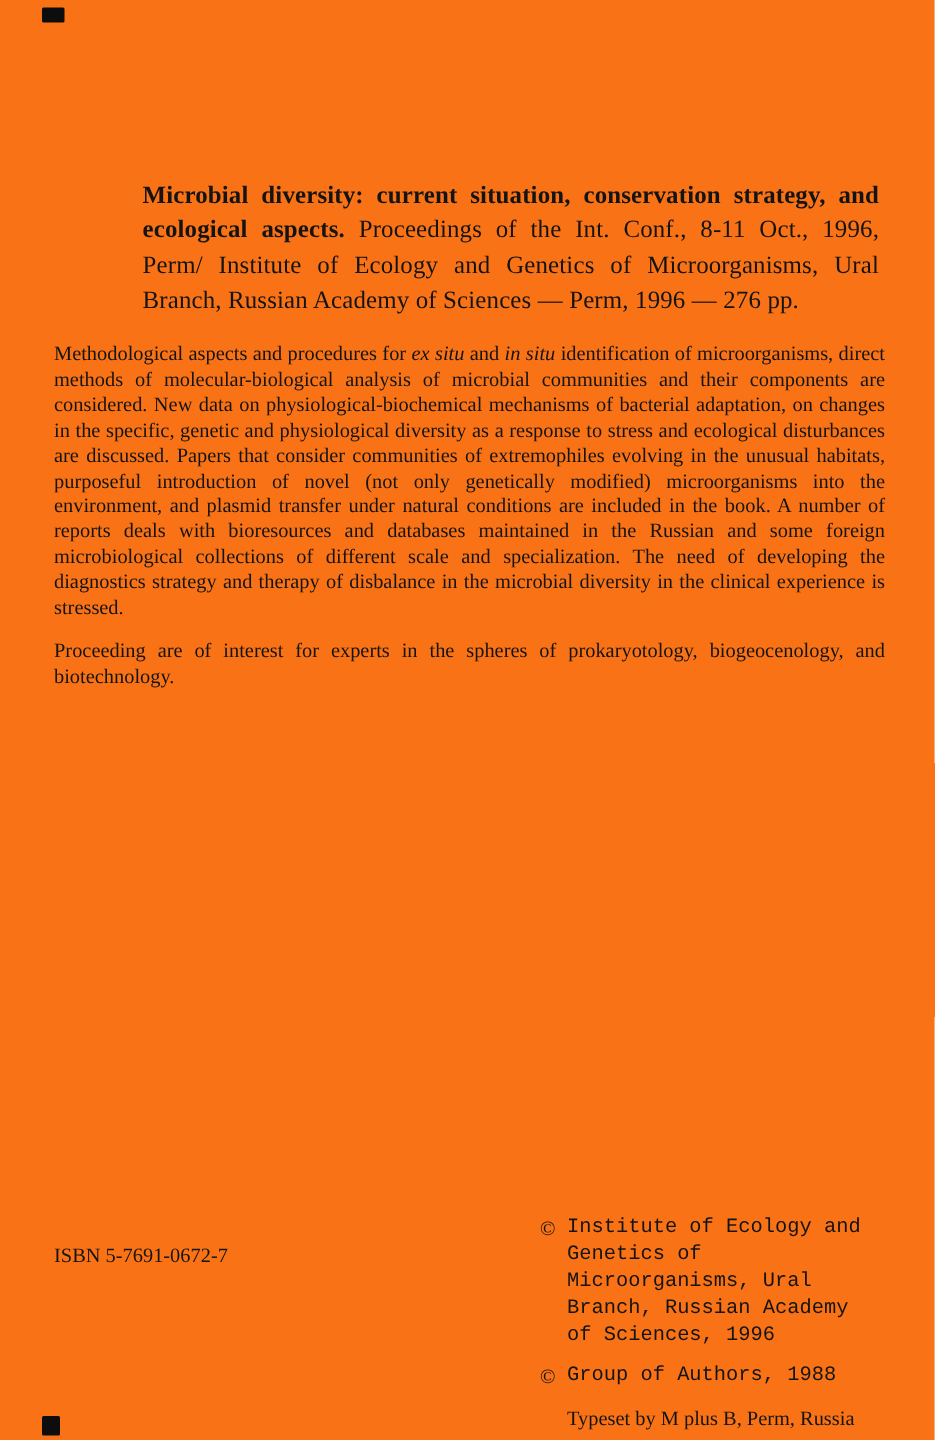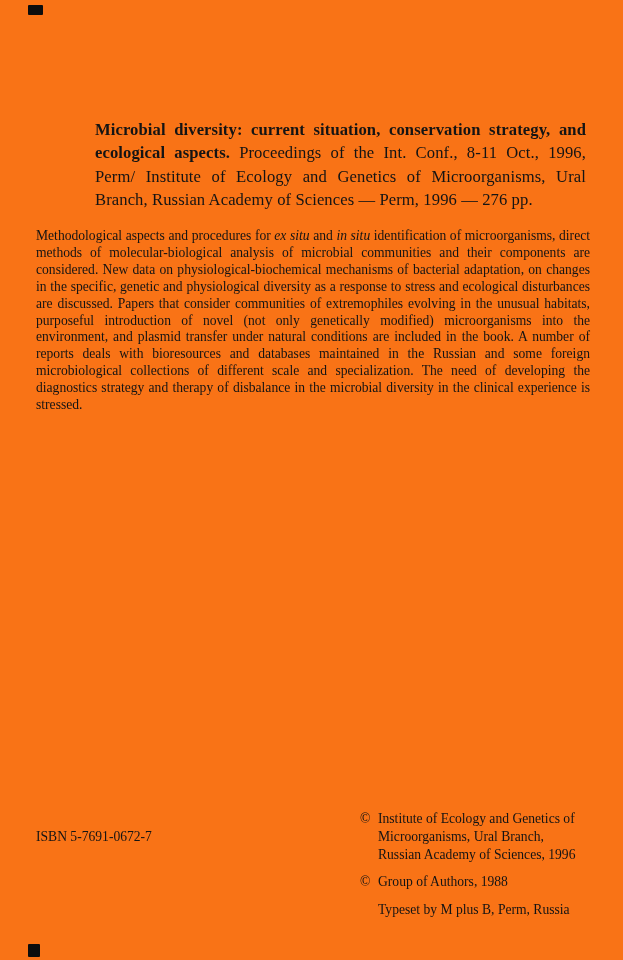--- a/index.html
+++ b/index.html
@@ -56,41 +56,42 @@
     width:230px;
   }
   .credit-row {
     display:flex;
     align-items:flex-start;
   }
   .credit-symbol {
     flex:0 0 18px;
     font-size:13.6px;
   }
-  .credit-text { flex:1; }
+  .credit-text { flex:1;font-family:Liberation Mono, monospace; }
   .credit-row + .credit-row { margin-top:9px; }
   .typeset-line {
     margin:10px 0 0 18px;
   }
 </style>
 </head>
 <body>
 
 <div class="page">
 
   <div class="scan-artifact artifact-top"></div>
   <div class="scan-artifact artifact-bottom"></div>
 
   <div class="title-block">
     <b>Microbial diversity: current situation, conservation strategy, and ecological aspects.</b>
     <span>Proceedings of the Int. Conf., 8-11 Oct., 1996, Perm/ Institute of Ecology and Genetics of Microorganisms, Ural Branch, Russian Academy of Sciences — Perm, 1996 — 276 pp.</span>
   </div>
 
   <div class="abstract">
     <p><span>Methodological aspects and procedures for </span><em>ex situ</em><span> and </span><em>in situ</em><span> identification of microorganisms, direct methods of molecular-biological analysis of microbial communities and their components are considered. New data on physiological-biochemical mechanisms of bacterial adaptation, on changes in the specific, genetic and physiological diversity as a response to stress and ecological disturbances are discussed. Papers that consider communities of extremophiles evolving in the unusual habitats, purposeful introduction of novel (not only genetically modified) microorganisms into the environment, and plasmid transfer under natural conditions are included in the book. A number of reports deals with bioresources and databases maintained in the Russian and some foreign microbiological collections of different scale and specialization. The need of developing the diagnostics strategy and therapy of disbalance in the microbial diversity in the clinical experience is stressed.</span></p>
+    <p>Proceeding are of interest for experts in the spheres of prokaryotology, biogeocenology, and biotechnology.</p>
   </div>
 
   <div class="footer">
     <div class="isbn">ISBN 5-7691-0672-7</div>
     <div class="credits">
       <div class="credit-row">
         <span class="credit-symbol">©</span>
         <span class="credit-text">Institute of Ecology and Genetics of Microorganisms, Ural Branch, Russian Academy of Sciences, 1996</span>
       </div>
       <div class="credit-row">

